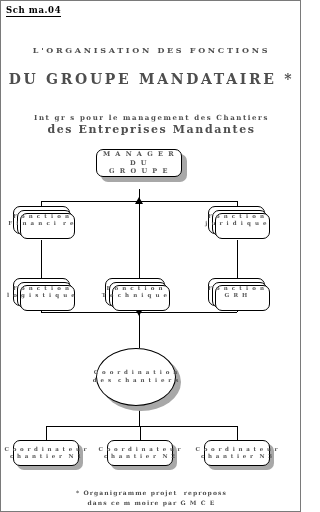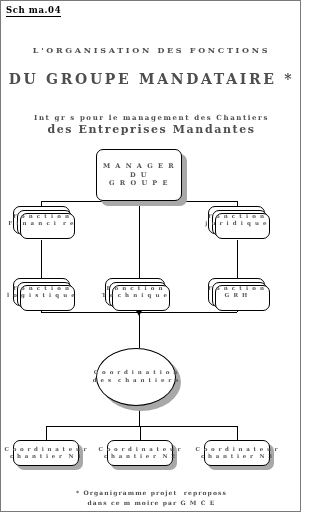--- a/index.html
+++ b/index.html
@@ -125,21 +125,21 @@
     font-family: "DejaVu Serif", serif;
     font-weight: bold;
     white-space: pre;
     z-index: 3;
   }
   .node .ln { display: block; line-height: 1.35; }
 
   
   #node-manager {
     left: 95px; top: 148px;
-    width: 86px; height: 52px;
+    width: 86px; height: 28px;
     font-size: 6.5px;
     letter-spacing: 1.5px;
     box-shadow: 5px 5px 0 0 #a8a8a8;
   }
 
   
   .stacked {
     font-size: 5.5px;
     letter-spacing: 1.1px;
   }

